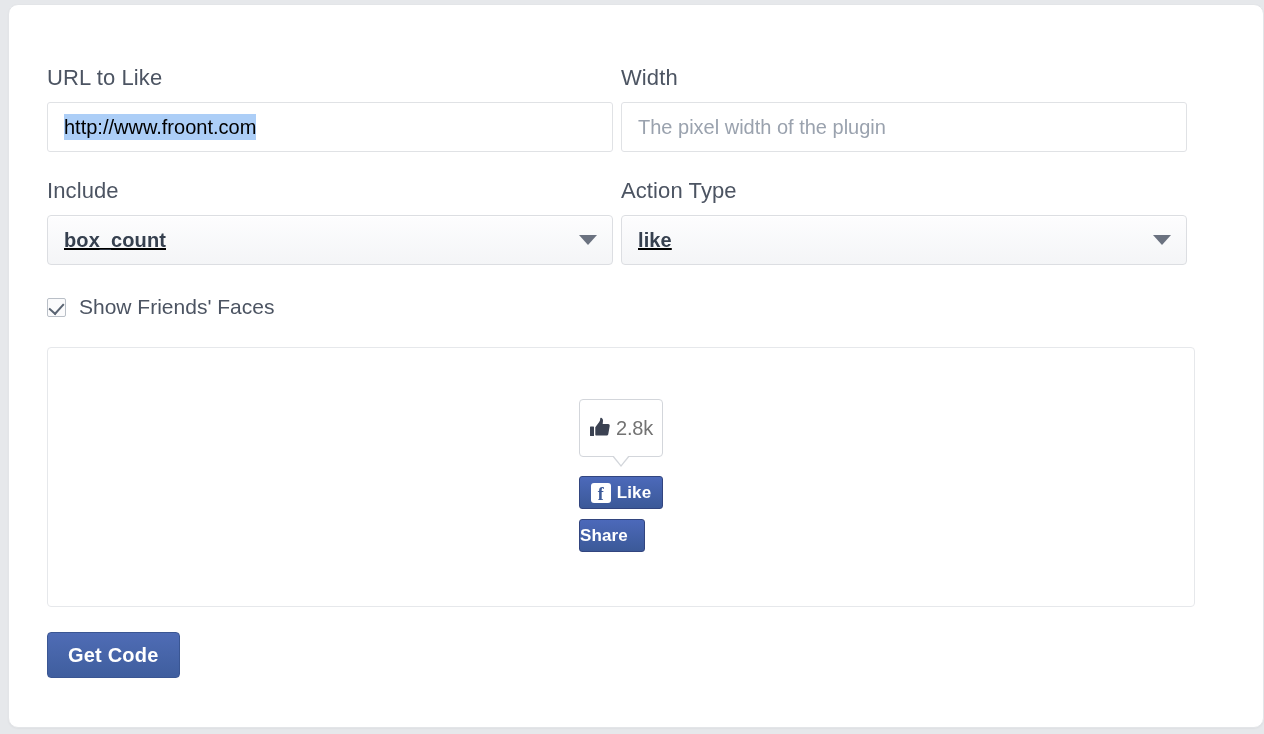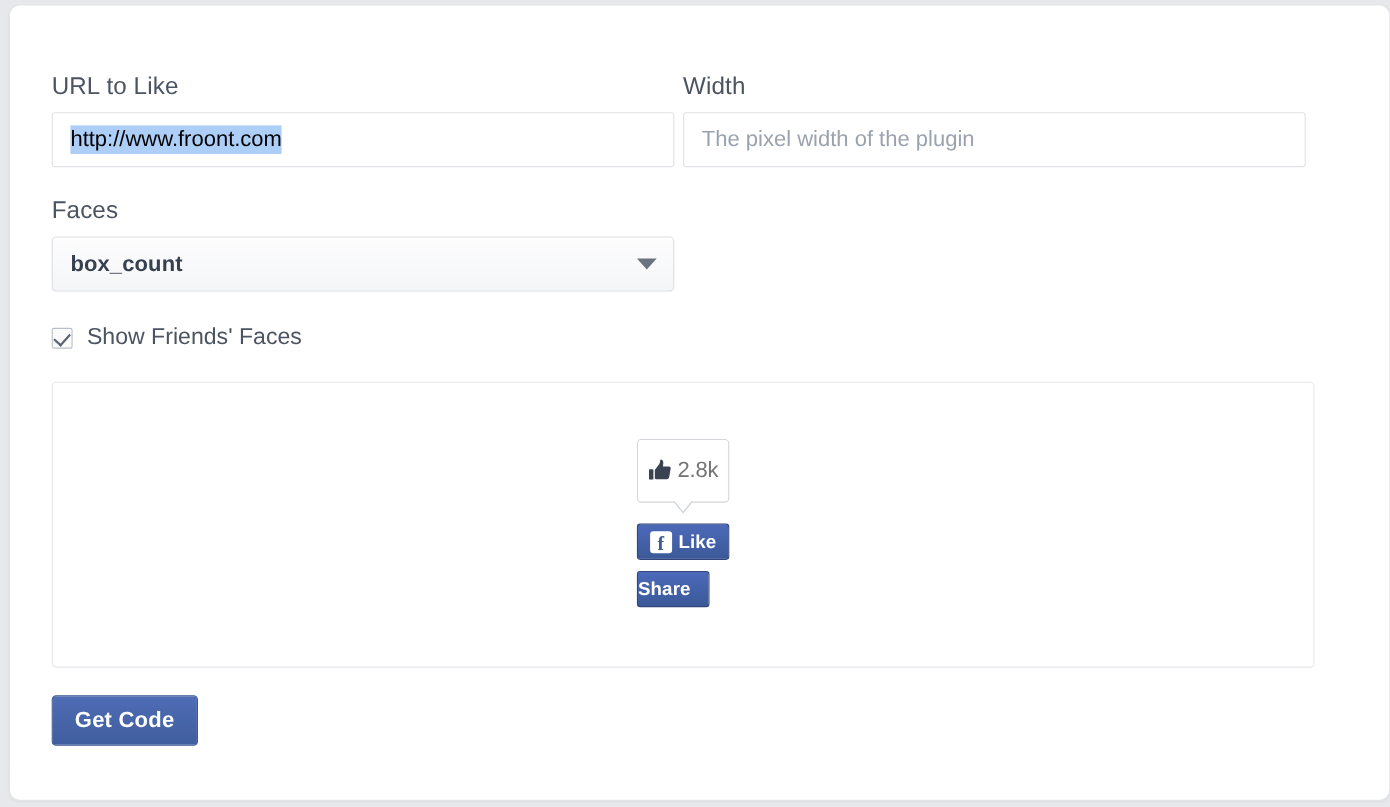--- a/index.html
+++ b/index.html
@@ -111,20 +111,21 @@
     position: absolute;
     inset: 0;
     display: flex;
     align-items: center;
     border: 1px solid #dcdee2;
     border-radius: 4px;
     background: linear-gradient(to bottom, #fdfdfe 0%, #f4f5f7 100%);
     padding: 0 16px;
     cursor: pointer;
     box-shadow: inset 0 1px 0 rgba(255,255,255,0.9);
+    text-decoration: underline;
   }
   .select-value {
     font-size: 20px;
     font-weight: bold;
     color: #36404f;
     letter-spacing: 0.1px;
   }
   .select-arrow {
     position: absolute;
     right: 16px;
@@ -328,24 +329,33 @@
           <label class="field-label">Width</label>
           <input class="text-input" type="text" placeholder="The pixel width of the plugin" style="">
         </div>
       </div>
 
       <div class="spacer-row"></div>
 
       
       <div class="row">
         <div class="col">
-          <label class="field-label">Faces</label>
+          <label class="field-label">Include</label>
           <div class="select-wrap">
             <div class="select-box">
               <span class="select-value">box_count</span>
+            </div>
+            <span class="select-arrow"></span>
+          </div>
+        </div>
+        <div class="col right">
+          <label class="field-label">Action Type</label>
+          <div class="select-wrap">
+            <div class="select-box">
+              <span class="select-value">like</span>
             </div>
             <span class="select-arrow"></span>
           </div>
         </div>
       </div>
 
       
       <div class="check-row">
         <div class="check-item">
           <span class="check-box"></span>

